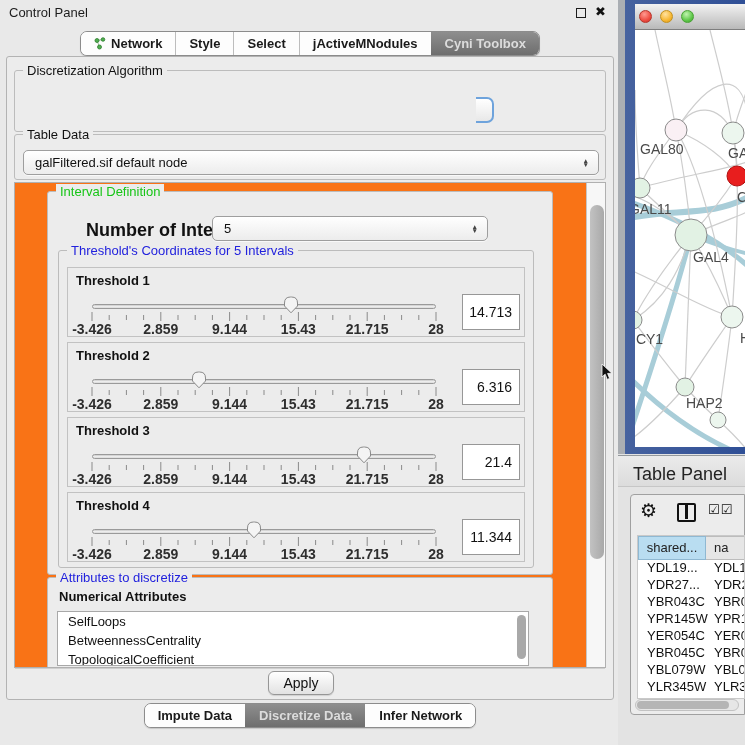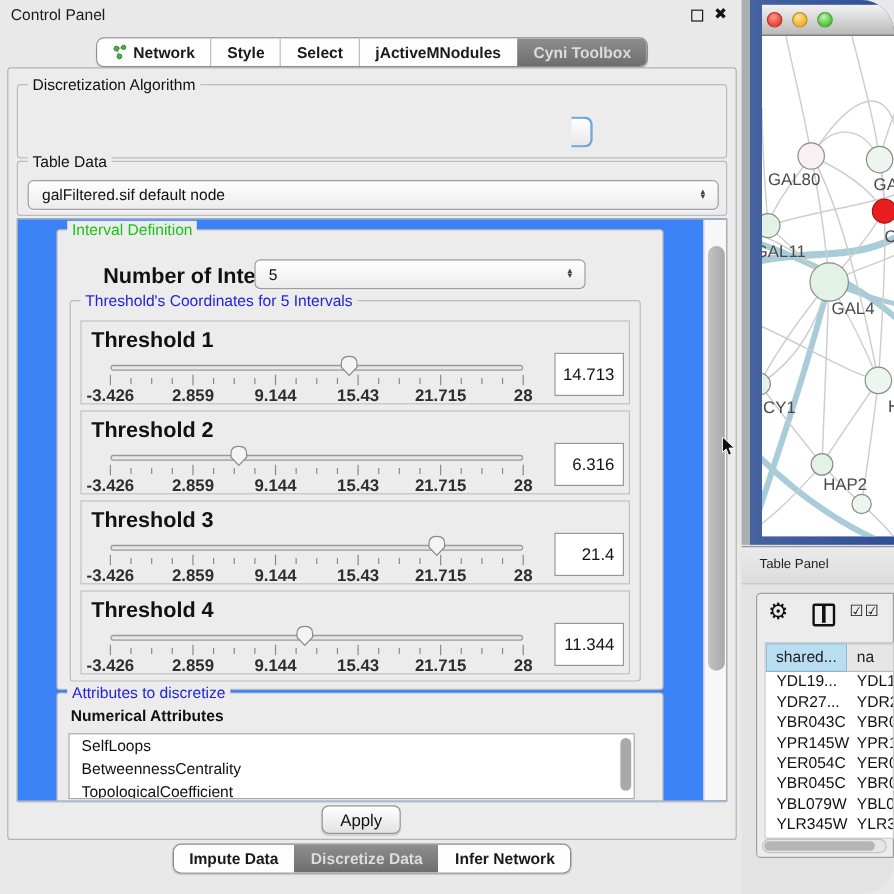--- a/index.html
+++ b/index.html
@@ -1,17 +1,17 @@
 <!DOCTYPE html>
 <html><head>
 <meta charset="utf-8">
 <style>
   html,body{margin:0;padding:0;background:#e9e9e9;}
   *{box-sizing:border-box;font-family:"Liberation Sans","DejaVu Sans",sans-serif;}
-  #app{position:relative;width:745px;height:745px;overflow:hidden;background:#e9e9e9;border-radius:27px;}
+  #app{position:relative;width:745px;height:745px;overflow:hidden;background:#e9e9e9;}
 
   
   .cp-titlebar{position:absolute;left:0;top:0;width:620px;height:26px;background:#e9e9e9;}
   .cp-title{position:absolute;left:9px;top:5px;font-size:13px;color:#1c1c1c;}
   .cp-float{position:absolute;left:576px;top:8px;width:10px;height:10px;border:1.5px solid #1c1c1c;background:transparent;}
   .cp-close{position:absolute;left:595px;top:4px;font-size:13px;font-weight:bold;color:#111;}
 
   .tabrow{position:absolute;left:0;top:31px;width:620px;display:flex;justify-content:center;}
   .tabgroup{display:flex;border:1px solid #8c8c8c;border-radius:7px;overflow:hidden;background:#fdfdfd;box-shadow:0 1px 1px rgba(0,0,0,.15);}
   .tab{padding:4px 13px;font-size:13px;font-weight:bold;color:#1a1a1a;display:flex;align-items:center;gap:5px;background:#fdfdfd;}
@@ -30,26 +30,26 @@
   .stepper{position:absolute;right:9px;top:50%;transform:translateY(-50%);display:flex;flex-direction:column;line-height:4.5px;font-size:6.5px;color:#444;}
 
   
   .dd-popup{position:absolute;left:13px;top:85px;width:465px;height:56px;background:#ffffff;border:1px solid #c3c3c3;border-radius:4px;box-shadow:0 3px 8px rgba(0,0,0,.35);z-index:60;}
   .dd-prompt{position:absolute;top:7px;left:0;width:100%;text-align:center;font-size:13px;color:#b4b4b4;}
   .dd-opt{position:absolute;left:5px;font-size:13px;color:#000;white-space:nowrap;}
   .dd-opt.b{font-weight:bold;}
   .combo-fragment{position:absolute;left:476px;top:97px;width:18px;height:26px;border:2px solid #6ea3dc;border-left:none;border-radius:0 7px 7px 0;background:linear-gradient(#fff,#e8e8e8);z-index:40;}
 
   
-  .scrollpane{position:absolute;left:14px;top:182px;width:592px;height:486px;border:1px solid #b0b0b0;background:#3b82f6;overflow:hidden;}
+  .scrollpane{position:absolute;left:14px;top:182px;width:592px;height:486px;border:1px solid #b0b0b0;background:#f97316;overflow:hidden;}
   .vsb-track{position:absolute;left:571px;top:0;width:20px;height:484px;background:#f7f7f7;border-left:1px solid #c6c6c6;}
   .vsb-thumb{position:absolute;left:3px;top:22px;width:14px;height:354px;background:linear-gradient(90deg,#c2c2c2,#a9a9a9);border-radius:7px;}
 
   .th-panel{position:absolute;left:8px;width:458px;height:70px;border:1px solid #c2c2c2;background:#ececec;}
-  .th-label{position:absolute;left:8px;top:5px;font-size:18px;font-weight:bold;color:#111;}
+  .th-label{position:absolute;left:8px;top:5px;font-size:13px;font-weight:bold;color:#111;}
   .th-track{position:absolute;left:24px;top:36px;width:344px;height:5px;border:1px solid #9a9a9a;border-radius:3px;background:linear-gradient(#c9c9c9,#f0f0f0 55%,#d8d8d8);}
   .th-thumb{position:absolute;top:28px;}
   .th-ticks{position:absolute;left:23px;top:44px;}
   .tick-label{position:absolute;top:53px;transform:translateX(-50%);font-size:14px;font-weight:bold;color:#2e2e2e;white-space:nowrap;}
   .th-value{position:absolute;left:394px;top:26px;width:58px;height:36px;background:#fff;border:1px solid #979797;font-size:14px;color:#111;text-align:right;line-height:34px;padding-right:7px;}
 
   .attr-title{position:absolute;left:44px;top:406px;font-size:13px;font-weight:bold;color:#111;}
   .attr-list{position:absolute;left:42px;top:428px;width:472px;height:55px;background:#fff;border:1px solid #a8a8a8;overflow:hidden;}
   .attr-item{font-size:13px;line-height:19px;padding-left:10px;color:#111;white-space:nowrap;}
   .attr-sb{position:absolute;right:2px;top:3px;width:9px;height:44px;background:#a9a9a9;border-radius:5px;}
@@ -62,21 +62,21 @@
   .desk-strip{position:absolute;left:0;top:0;width:7px;height:454px;background:#aaaeb3;}
   .net-frame{position:absolute;left:7px;top:0;width:120px;height:454px;background:linear-gradient(90deg,#46629f,#2f4f96);}
   .net-titlebar{position:absolute;left:10px;top:4px;width:110px;height:26px;background:linear-gradient(#f2f2f2,#b9b9b9);border-bottom:1px solid #7e7e7e;}
   .tl{position:absolute;top:6px;width:13px;height:13px;border-radius:50%;}
   .tl.red{left:4px;background:radial-gradient(circle at 40% 30%,#ff9a90,#ee4d42 60%,#c33128);border:1px solid #b5362c;}
   .tl.yellow{left:25px;background:radial-gradient(circle at 40% 30%,#ffe2a0,#f7b733 60%,#d79417);border:1px solid #c2911f;}
   .tl.green{left:46px;background:radial-gradient(circle at 40% 30%,#c0f3af,#5fc84a 60%,#3f9c2f);border:1px solid #48a235;}
   .net-canvas{position:absolute;left:10px;top:30px;width:110px;height:417px;background:#ffffff;overflow:hidden;}
 
   .tp-bar{position:absolute;left:0;top:455px;width:127px;height:32px;background:linear-gradient(#ebebeb,#dcdcdc);border-top:1px solid #93989c;border-bottom:1px solid #c6c6c6;}
-  .tp-title{position:absolute;left:15px;top:8px;font-size:11px;color:#222;}
+  .tp-title{position:absolute;left:15px;top:8px;font-size:18px;color:#222;}
   .tp-inner{position:absolute;left:12px;top:494px;width:115px;height:221px;background:#ececec;border:1px solid #a0a0a0;border-radius:4px 0 0 4px;}
   .gear{position:absolute;left:9px;top:4px;font-size:19px;font-weight:bold;color:#111;}
   .colicon{position:absolute;left:46px;top:8px;width:19px;height:19px;border:2.5px solid #111;border-radius:2px;}
   .colicon:before{content:"";position:absolute;left:6px;top:0;width:2.5px;height:14px;background:#111;}
   .checks{position:absolute;left:77px;top:7px;font-size:13px;color:#111;letter-spacing:1px;font-family:"DejaVu Sans",sans-serif;}
   .tp-table{position:absolute;left:6px;top:40px;width:108px;height:164px;background:#fff;overflow:hidden;border:1px solid #c9c9c9;}
   .tp-head{position:absolute;left:0;top:0;height:24px;font-size:13px;color:#222;}
   .tp-head.c1{width:68px;background:#b9ddf1;border:1px solid #8fb8d2;text-align:center;line-height:22px;}
   .tp-head.c2{left:68px;width:60px;background:#e6e6e6;border-top:1px solid #bcbcbc;border-bottom:1px solid #bcbcbc;padding-left:8px;line-height:22px;}
   .tp-row{position:absolute;left:0;width:130px;height:17px;font-size:13px;color:#111;}

